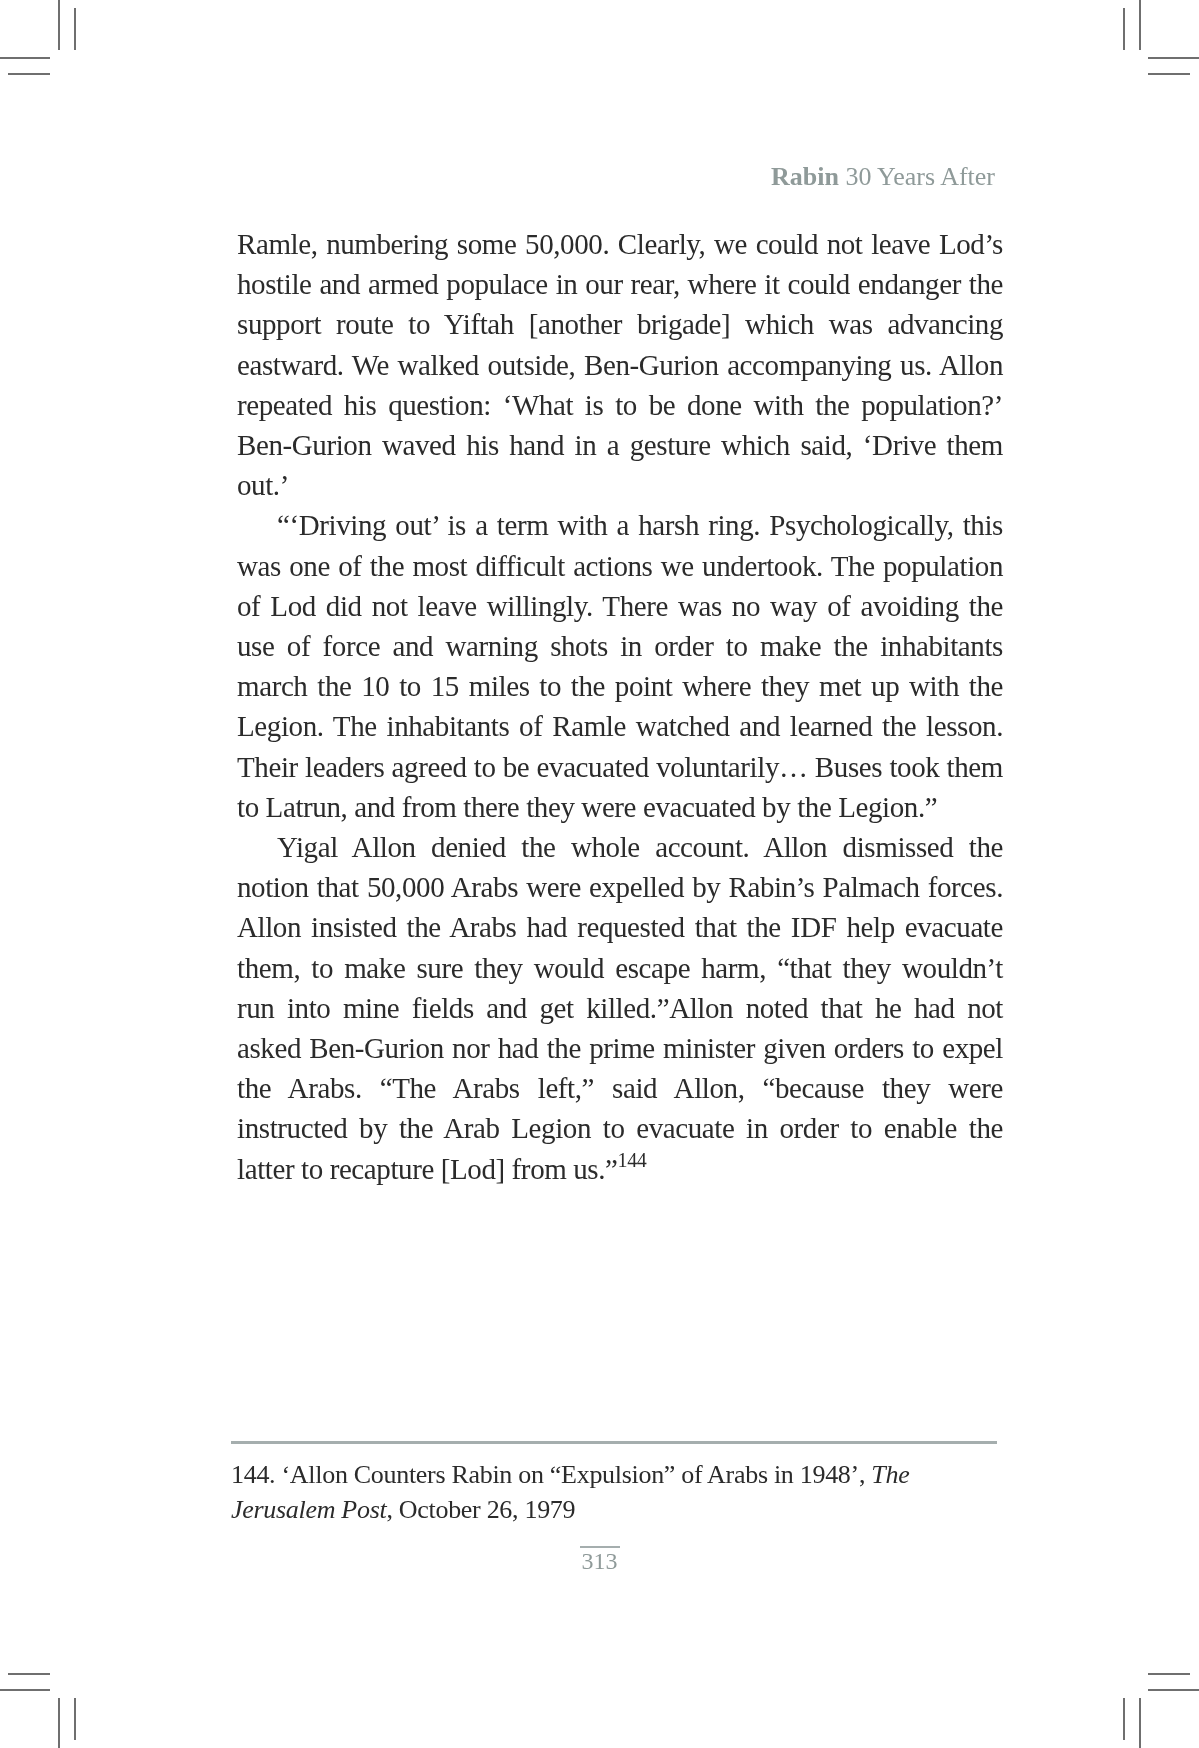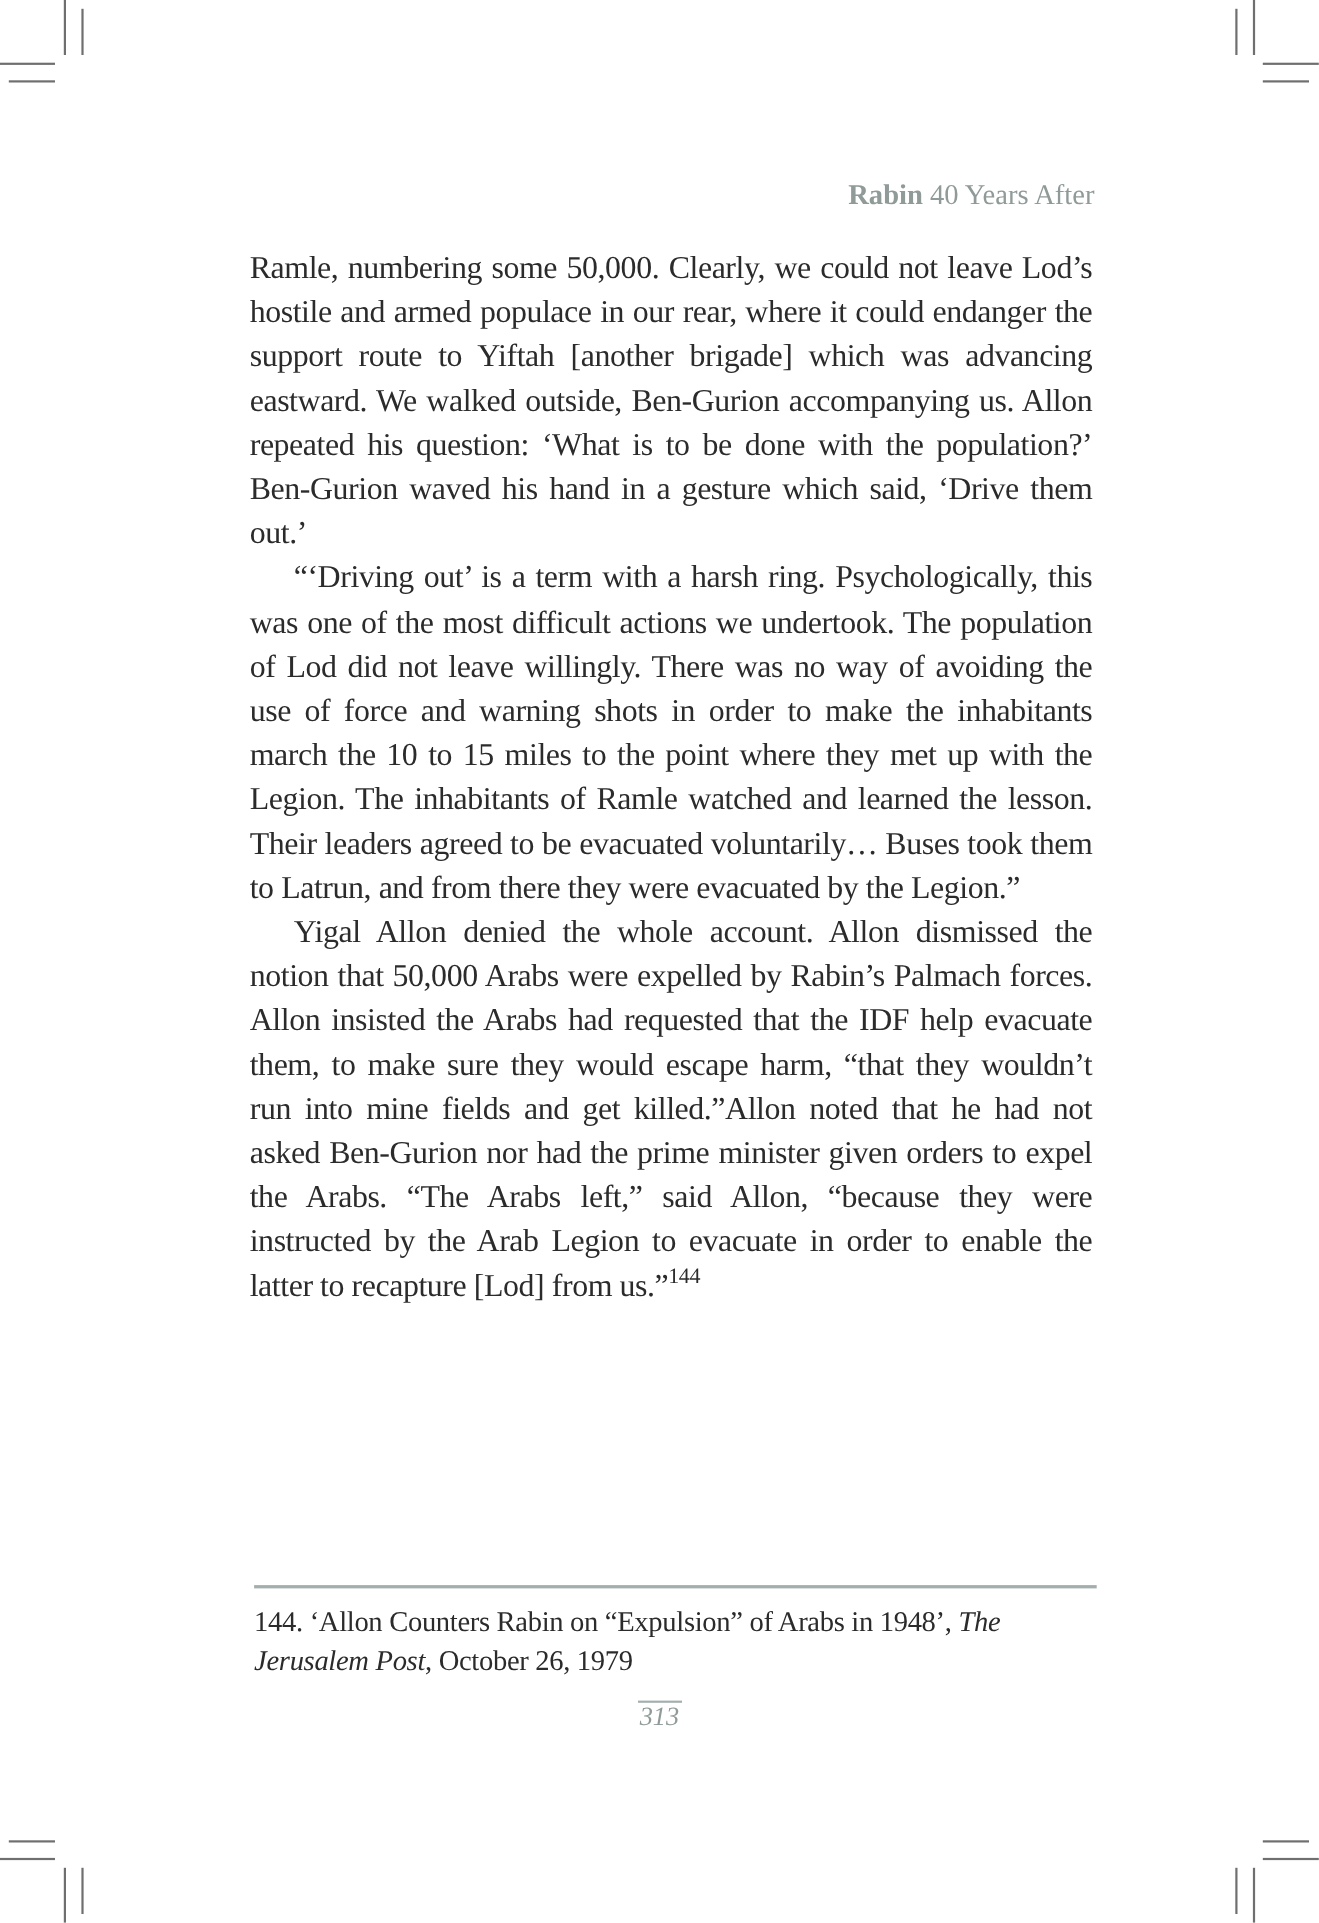--- a/index.html
+++ b/index.html
@@ -5,41 +5,41 @@
   html, body { margin: 0; padding: 0; background: #ffffff; }
   body { width: 1199px; height: 1748px; position: relative; overflow: hidden; }
   .mark { position: absolute; background: #6f6f6f; }
   .header {
     position: absolute; right: 204px; top: 162px;
     font-family: "Liberation Serif", serif; font-size: 26px; color: #8f9a99;
     white-space: nowrap;
   }
   .header b { font-weight: bold; margin-left: 16px; }
   .body-text {
-    position: absolute; left: 227px; top: 224px; width: 766px;
+    position: absolute; left: 237px; top: 224px; width: 766px;
     font-family: "Liberation Serif", serif; font-size: 29px; line-height: 40.2px;
     color: #2b2b2b; text-align: justify; letter-spacing: -0.4px;
   }
   .body-text p { margin: 0; text-indent: 40px; }
   .body-text p.first { text-indent: 0; }
   .body-text sup { font-size: 20px; vertical-align: 12px; line-height: 0; }
   .rule {
     position: absolute; left: 231px; top: 1441px; width: 766px; height: 3px;
     background: #a5aeae;
   }
   .footnote {
     position: absolute; left: 231px; top: 1457px; width: 766px;
     font-family: Liberation Serif, serif; font-size: 26px; line-height: 35px;
     color: #2b2b2b; letter-spacing: -0.3px;
   }
   .page-number {
     position: absolute; left: 0; width: 1199px; top: 1548px; text-align: center;
     font-family: "Liberation Serif", serif; font-size: 24px; color: #8f9a99;
   }
-  .page-number span { border-top: 2px solid #a5aeae; padding: 0 2px; font-style: italic; }
+  .page-number span { border-top: 2px solid #a5aeae; padding: 0 2px; }
 </style>
 </head>
 <body>
 
 <div class="mark" style="left:58px;top:0;width:2px;height:50px;"></div>
 <div class="mark" style="left:74px;top:8px;width:2px;height:42px;"></div>
 <div class="mark" style="left:0;top:57px;width:50px;height:2px;"></div>
 <div class="mark" style="left:8px;top:73px;width:42px;height:2px;"></div>
 
 <div class="mark" style="left:1123px;top:8px;width:2px;height:42px;"></div>
@@ -50,21 +50,21 @@
 <div class="mark" style="left:8px;top:1673px;width:42px;height:2px;"></div>
 <div class="mark" style="left:0;top:1689px;width:50px;height:2px;"></div>
 <div class="mark" style="left:58px;top:1698px;width:2px;height:50px;"></div>
 <div class="mark" style="left:74px;top:1698px;width:2px;height:42px;"></div>
 
 <div class="mark" style="left:1148px;top:1673px;width:42px;height:2px;"></div>
 <div class="mark" style="left:1148px;top:1689px;width:51px;height:2px;"></div>
 <div class="mark" style="left:1123px;top:1698px;width:2px;height:42px;"></div>
 <div class="mark" style="left:1139px;top:1698px;width:2px;height:50px;"></div>
 
-<div class="header"><b>Rabin</b><span> 40 Years After</span></div>
+<div class="header"><b>Rabin</b><span> 30 Years After</span></div>
 
 <div class="body-text">
   <p class="first">Ramle, numbering some 50,000. Clearly, we could not leave Lod’s hostile and armed populace in our rear, where it could endanger the support route to Yiftah [another brigade] which was advancing eastward. We walked outside, Ben-Gurion accompanying us. Allon repeated his question: ‘What is to be done with the population?’ Ben-Gurion waved his hand in a gesture which said, ‘Drive them out.’</p>
   <p>“‘Driving out’ is a term with a harsh ring. Psychologically, this was one of the most difficult actions we undertook. The population of Lod did not leave willingly. There was no way of avoiding the use of force and warning shots in order to make the inhabitants march the 10 to 15 miles to the point where they met up with the Legion. The inhabitants of Ramle watched and learned the lesson. Their leaders agreed to be evacuated voluntarily… Buses took them to Latrun, and from there they were evacuated by the Legion.”</p>
   <p><span>Yigal Allon denied the whole account. Allon dismissed the notion that 50,000 Arabs were expelled by Rabin’s Palmach forces. Allon insisted the Arabs had requested that the IDF help evacuate them, to make sure they would escape harm, “that they wouldn’t run into mine fields and get killed.”Allon noted that he had not asked Ben-Gurion nor had the prime minister given orders to expel the Arabs. “The Arabs left,” said Allon, “because they were instructed by the Arab Legion to evacuate in order to enable the latter to recapture [Lod] from us.”</span><sup>144</sup></p>
 </div>
 
 <div class="rule"></div>
 
 <div class="footnote"><span>144. ‘Allon Counters Rabin on “Expulsion” of Arabs in 1948’, </span><i>The Jerusalem Post</i><span>, October  26, 1979</span></div>

